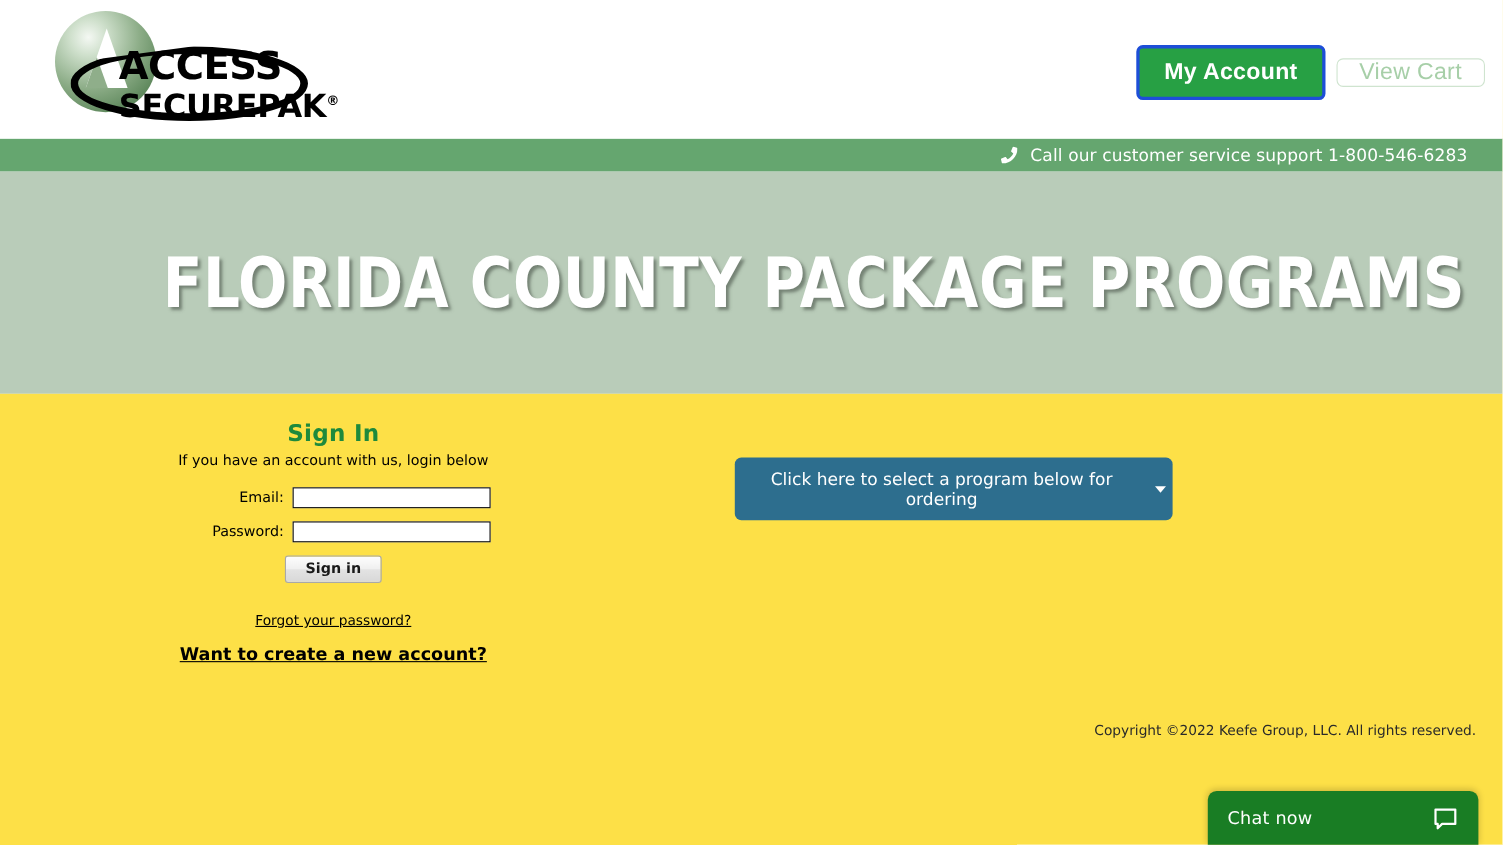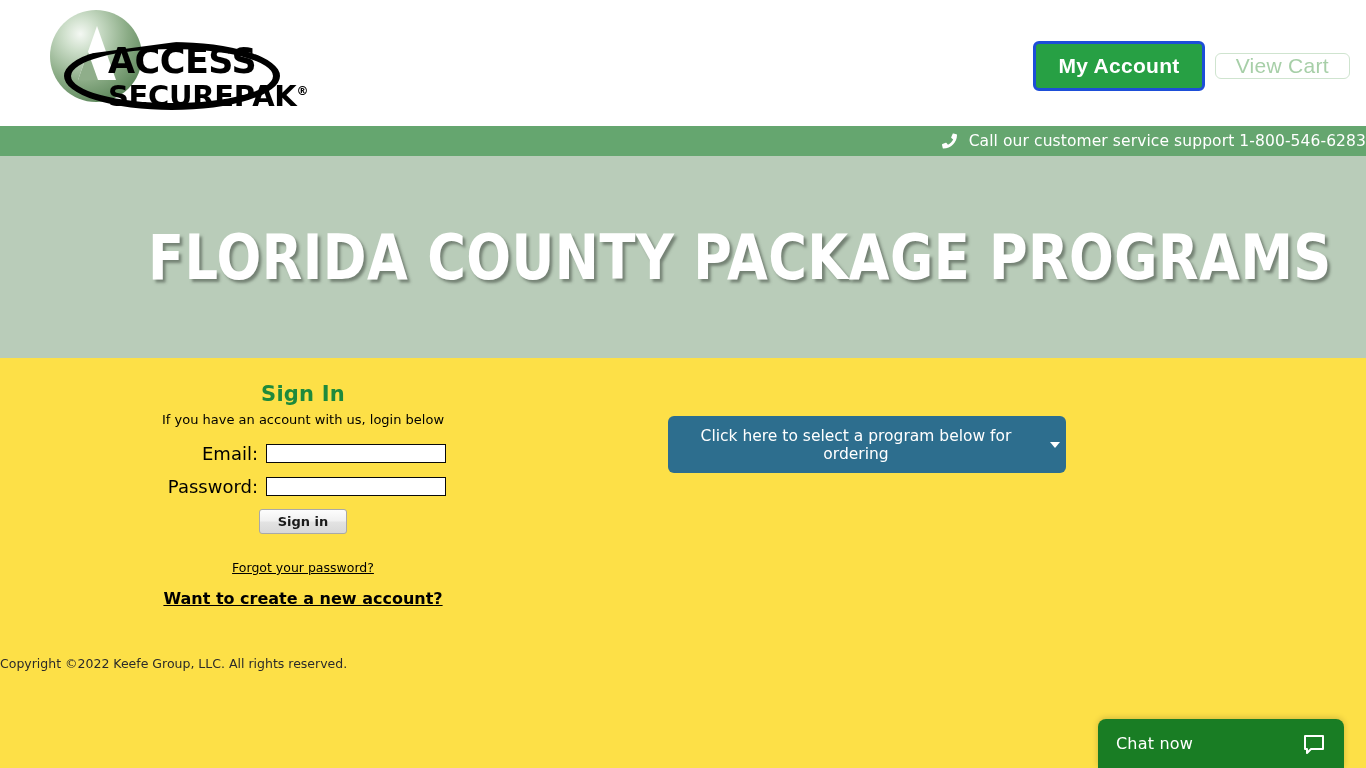--- a/index.html
+++ b/index.html
@@ -109,21 +109,21 @@
   }
 
   
   .phonebar {
     width: 1366px;
     height: 30px;
     background: #65a66f;
     display: flex;
     align-items: center;
     justify-content: flex-end;
-    padding-right: 0;
+    padding-right: 32px;
   }
   .phonebar-text {
     color: #ffffff;
     font-size: 15.5px;
     letter-spacing: 0.1px;
   }
   .phone-icon {
     display: inline-block;
     width: 15px; height: 16px;
     margin-right: 7px;
@@ -177,21 +177,21 @@
     font-size: 13px;
     margin-bottom: 16px;
   }
   .form-row {
     display: flex;
     align-items: center;
     justify-content: flex-end;
     margin-bottom: 12px;
   }
   .form-label {
-    font-size: 18px;
+    font-size: 13px;
     color: #000000;
     margin-right: 8px;
     white-space: nowrap;
   }
   .form-input {
     width: 180px;
     height: 19px;
     border: 1px solid #0a0a0a;
     background: #ffffff;
     font-size: 13px;
@@ -254,21 +254,21 @@
     border-left: 5px solid transparent;
     border-right: 5px solid transparent;
     border-top: 6px solid #ffffff;
     display: inline-block;
   }
 
   .copyright {
     position: absolute;
     left: 0; top: 656px;
     width: 1342px;
-    text-align: left;
+    text-align: right;
     font-size: 12.5px;
     color: #2a2a2a;
   }
 
   
   .chat-widget {
     position: absolute;
     left: 1098px; top: 719px;
     width: 246px;
     height: 49px;

